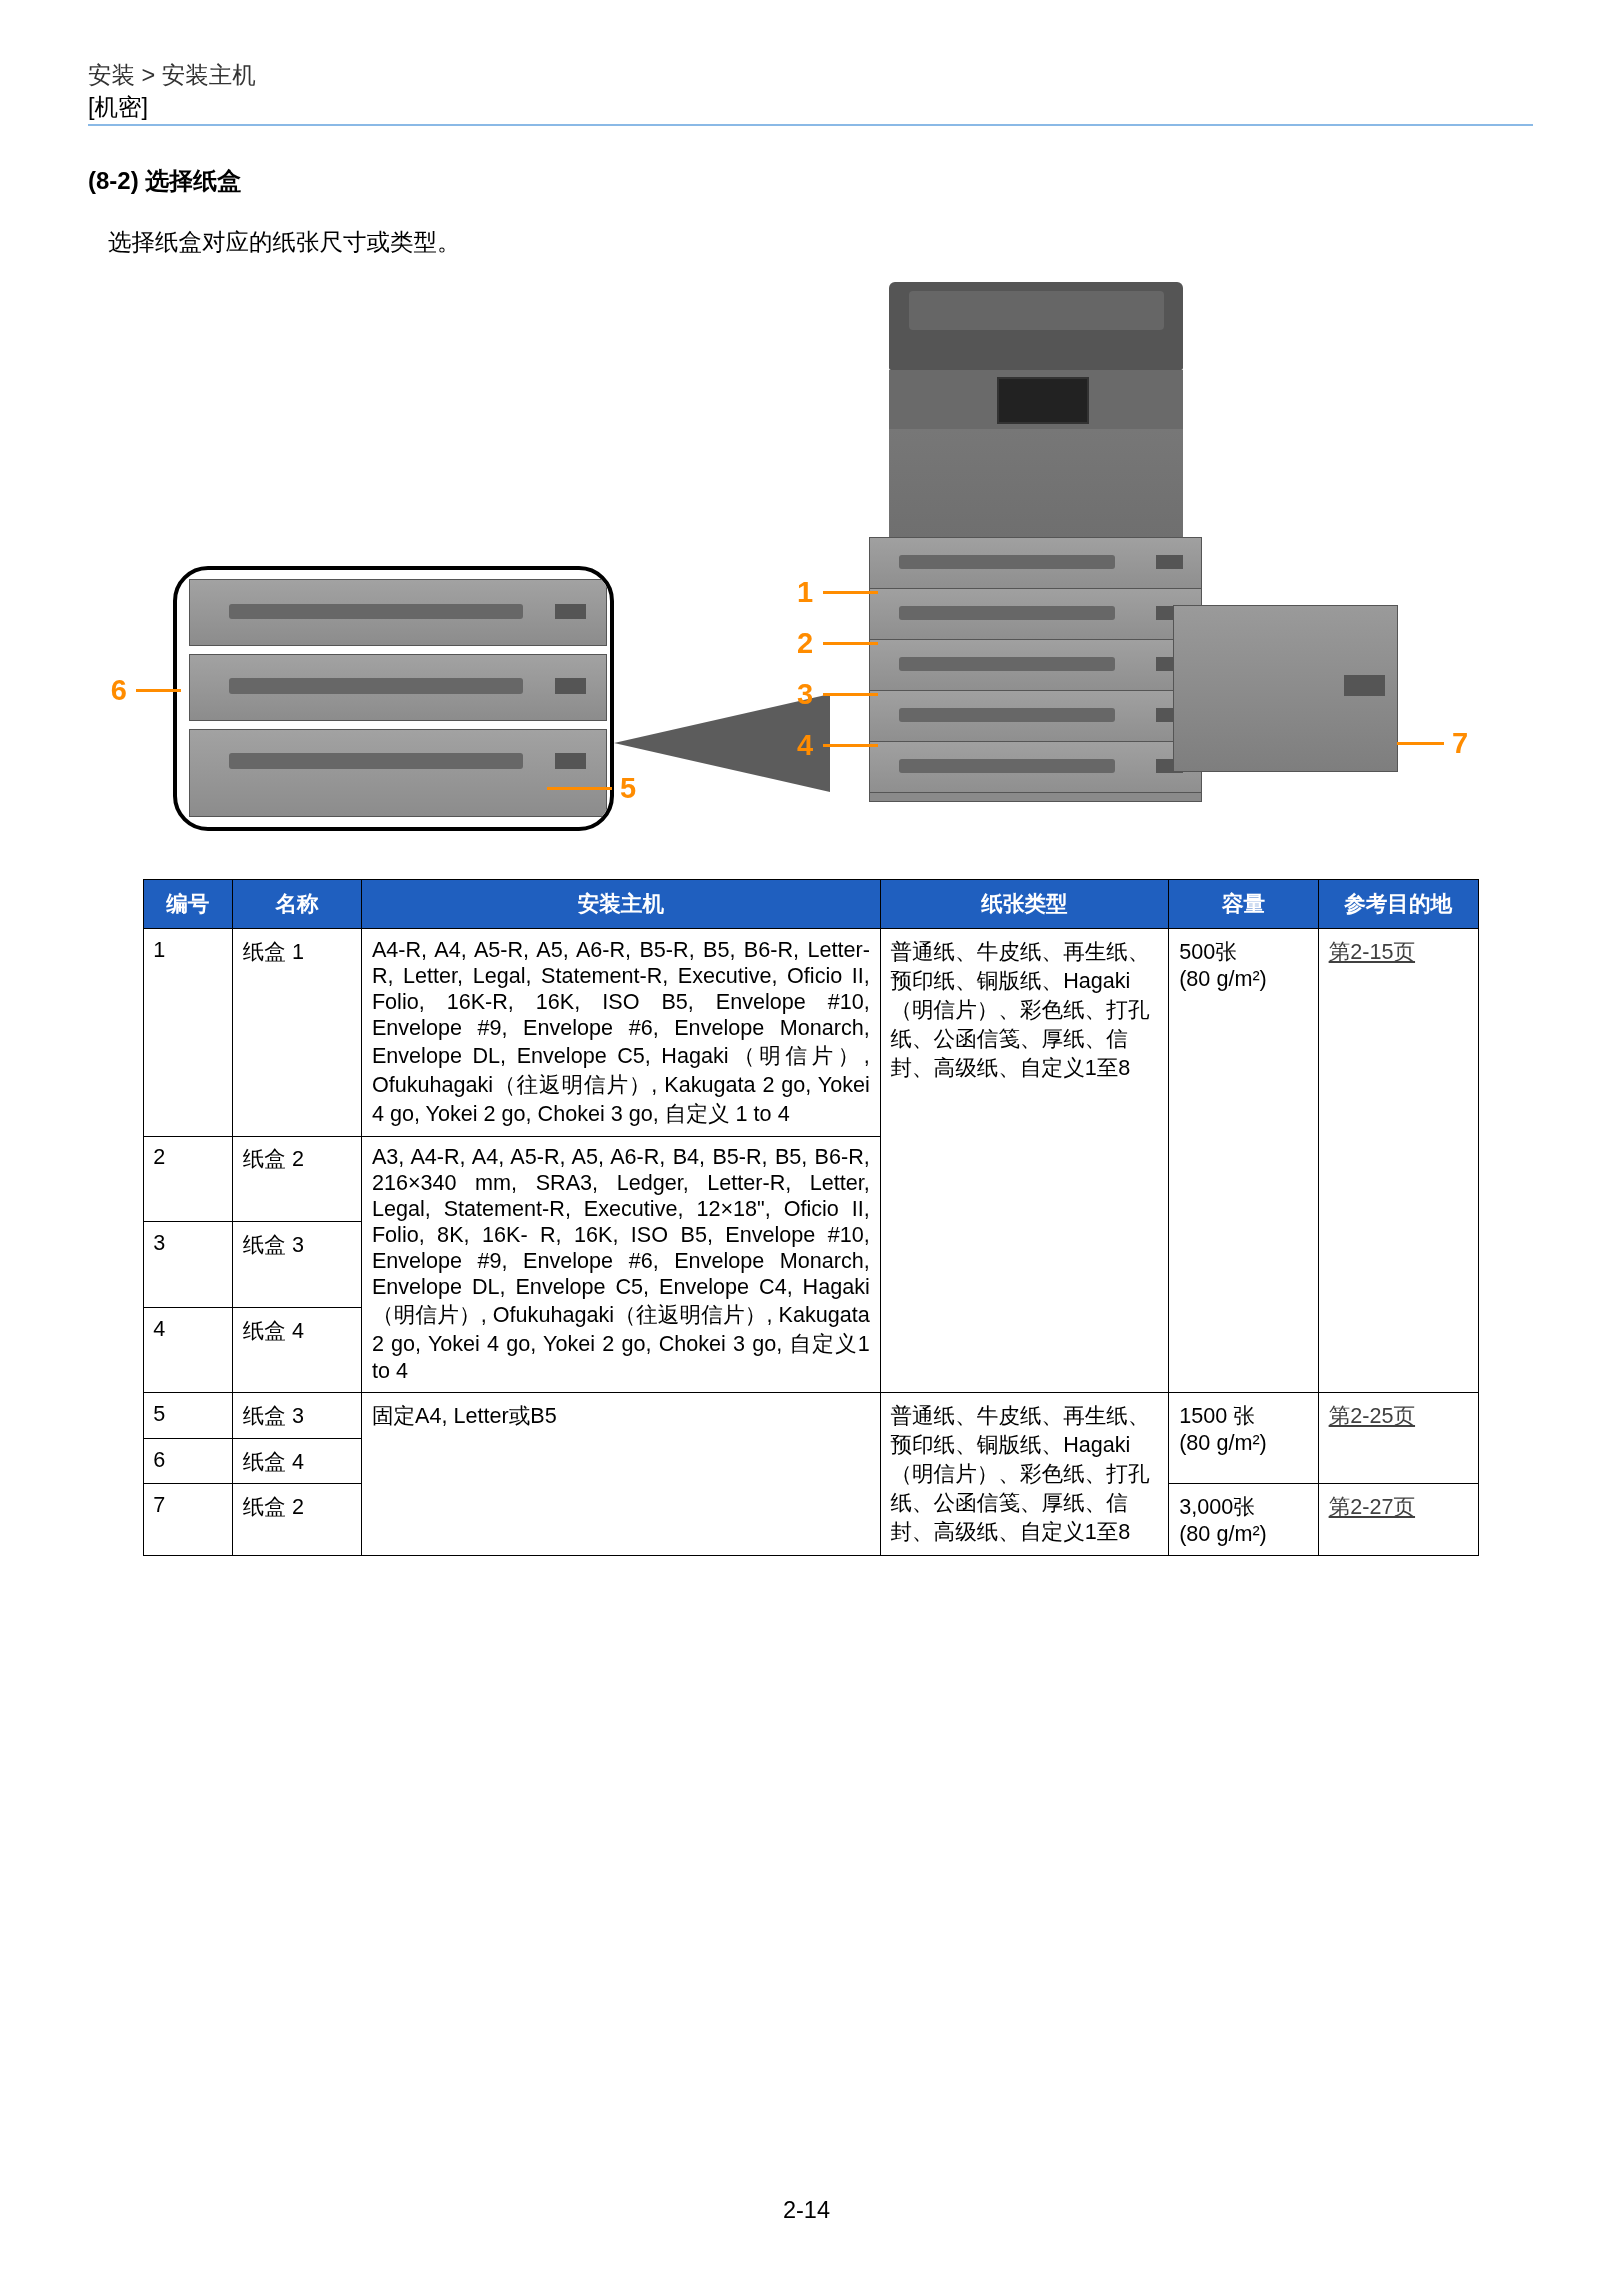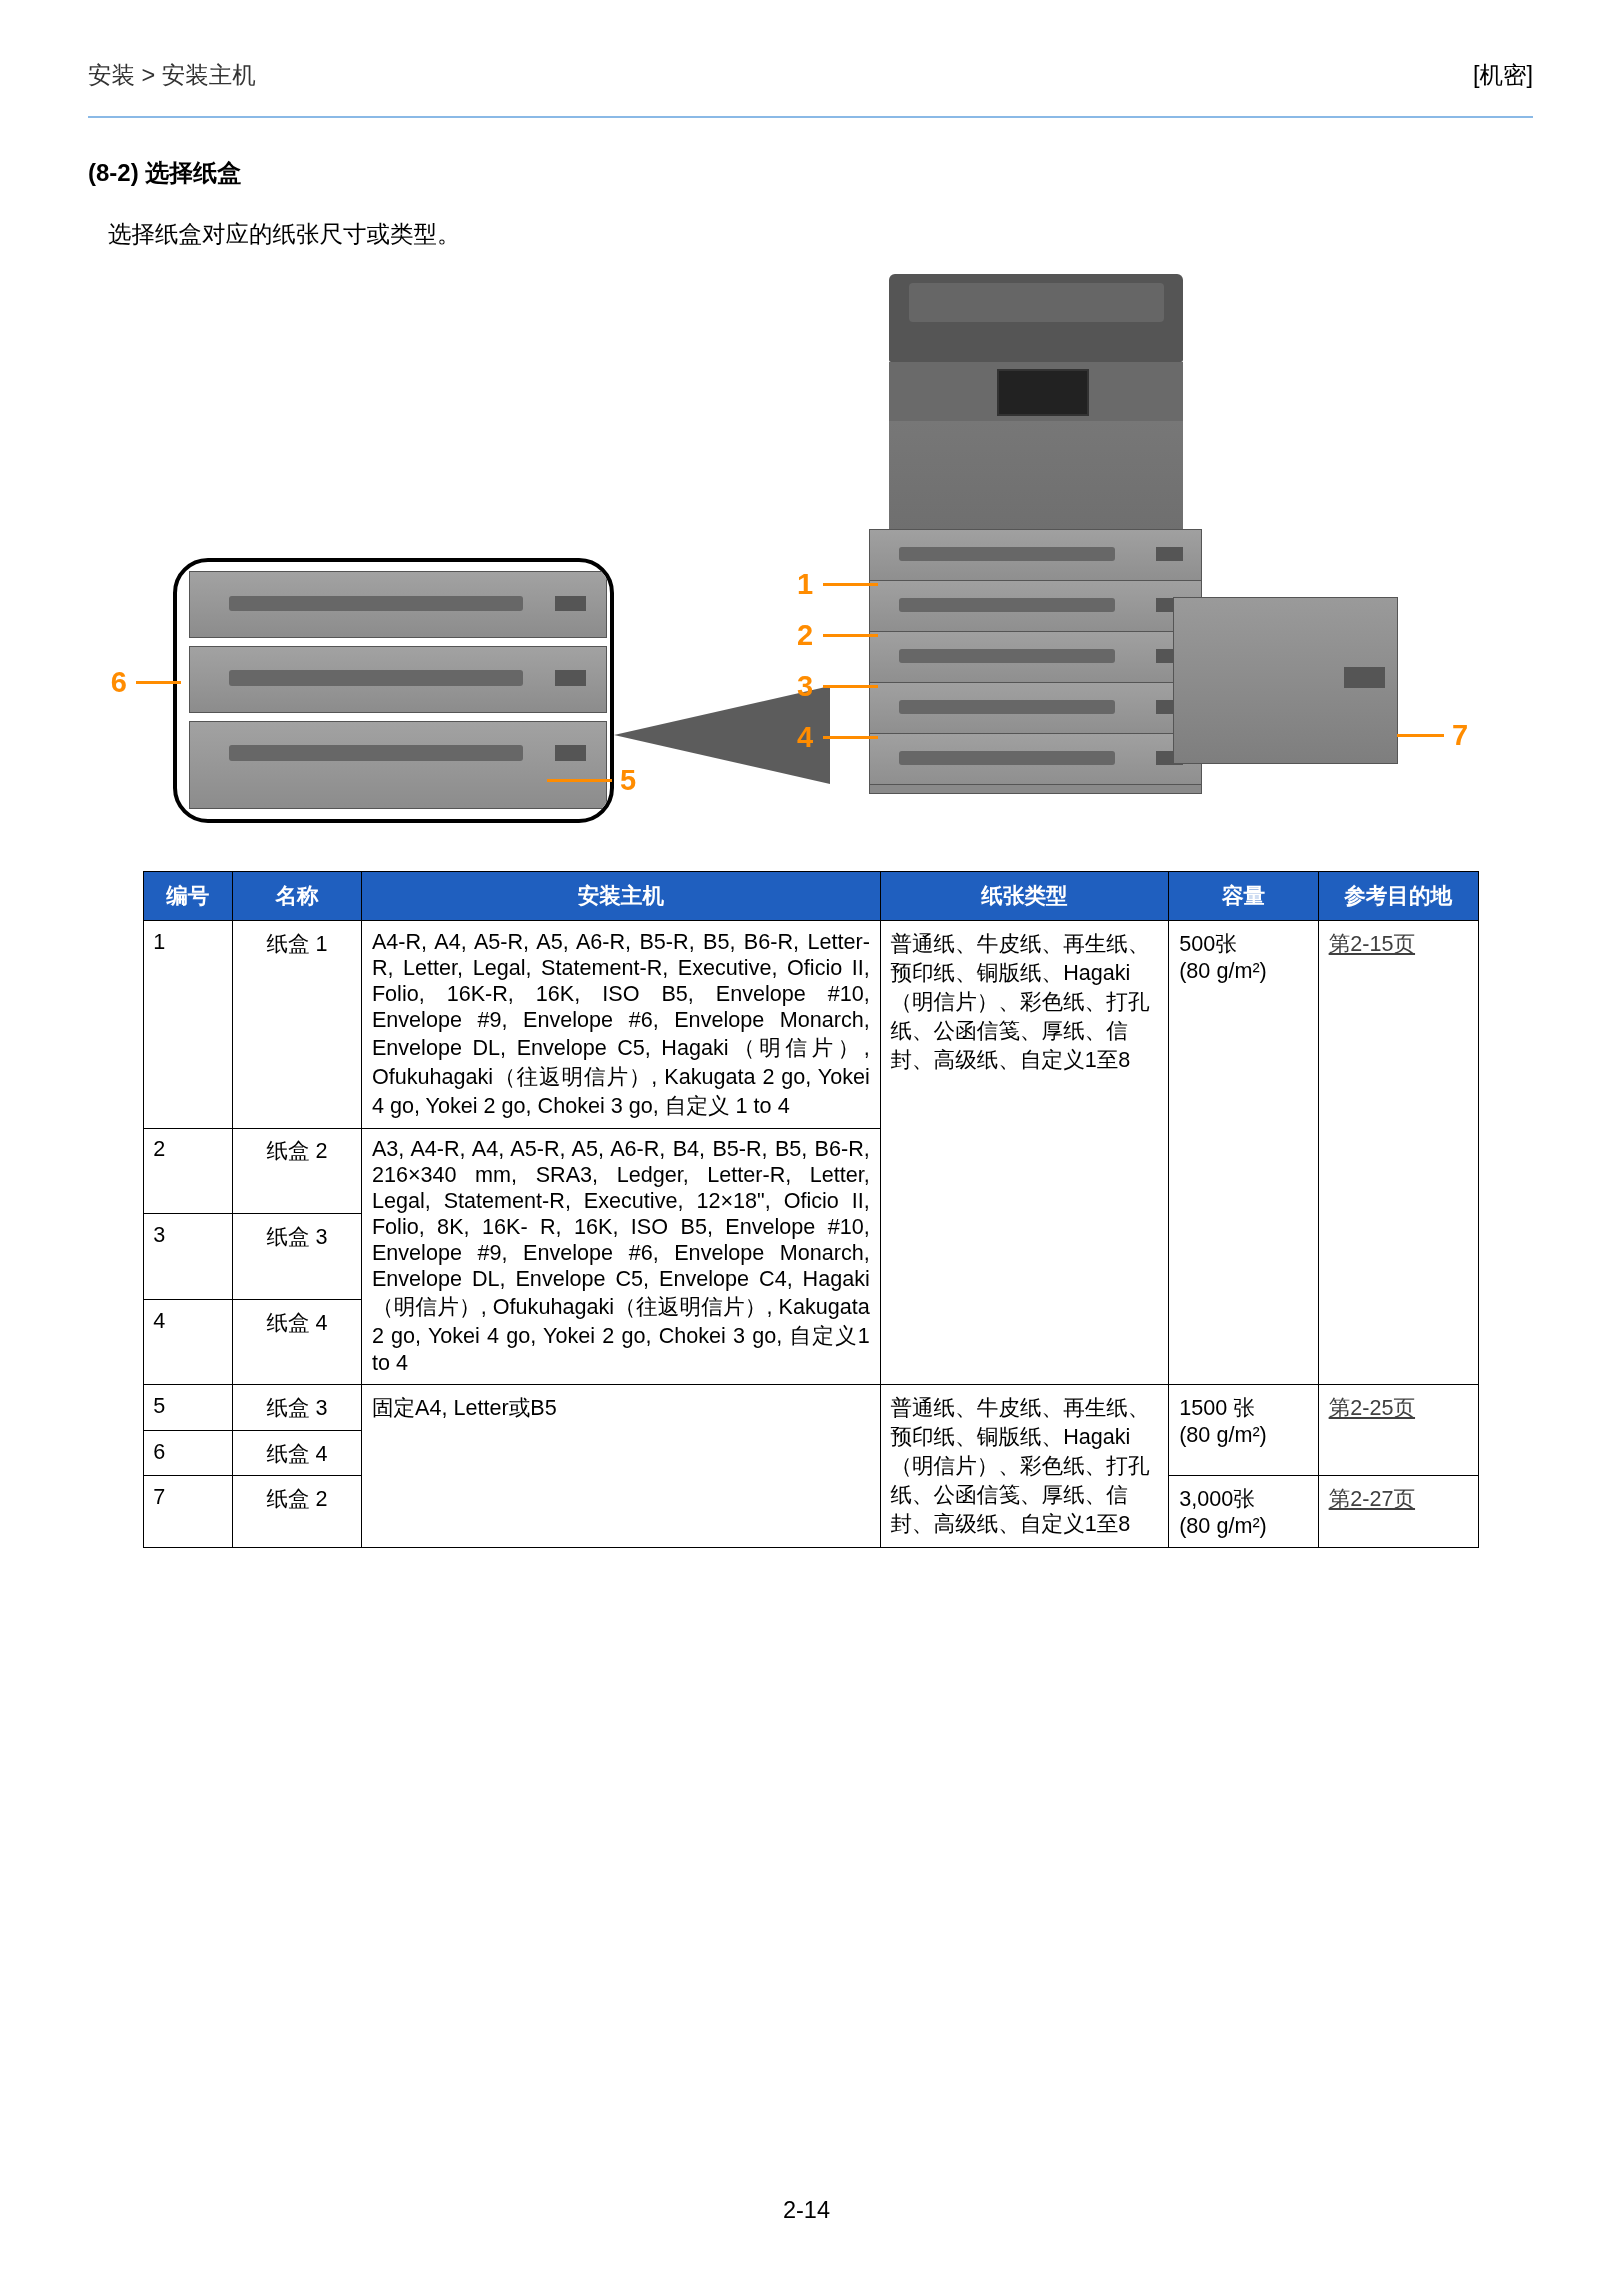--- a/index.html
+++ b/index.html
@@ -15,21 +15,22 @@
     padding: 59px 88px 0 88px;
     position: relative;
     height: 100%;
   }
   .header-row {
     display: flex;
     justify-content: space-between;
     align-items: baseline;
     font-size: 23.5px;
     color: #333;
-    margin-bottom: 25px;
+    margin-bottom: 1px;
+    flex-direction: column;
   }
   .header-left { }
   .header-right { color: #000000; }
   .header-rule {
     border: none;
     border-top: 2.9px solid #8ab9e6;
     margin-bottom: 39px;
   }
   .section-title {
     font-size: 24px;
@@ -176,21 +177,21 @@
     font-weight: bold;
     padding: 9.8px 7.8px;
     border: 1px solid #000;
     text-align: center;
   }
   table.spec td {
     border: 1px solid #000;
     padding: 7.8px 9.8px;
     vertical-align: top;
   }
-  table.spec td.center { text-align: center; }
+  table.spec td.center { text-align: left; }
   table.spec td.justify { text-align: justify; }
   table.spec a { color: #404040; text-decoration: underline; }
 
   .page-number {
     position: absolute;
     bottom: 69px;
     left: 0; right: 8px;
     text-align: center;
     font-size: 23.5px;
   }

